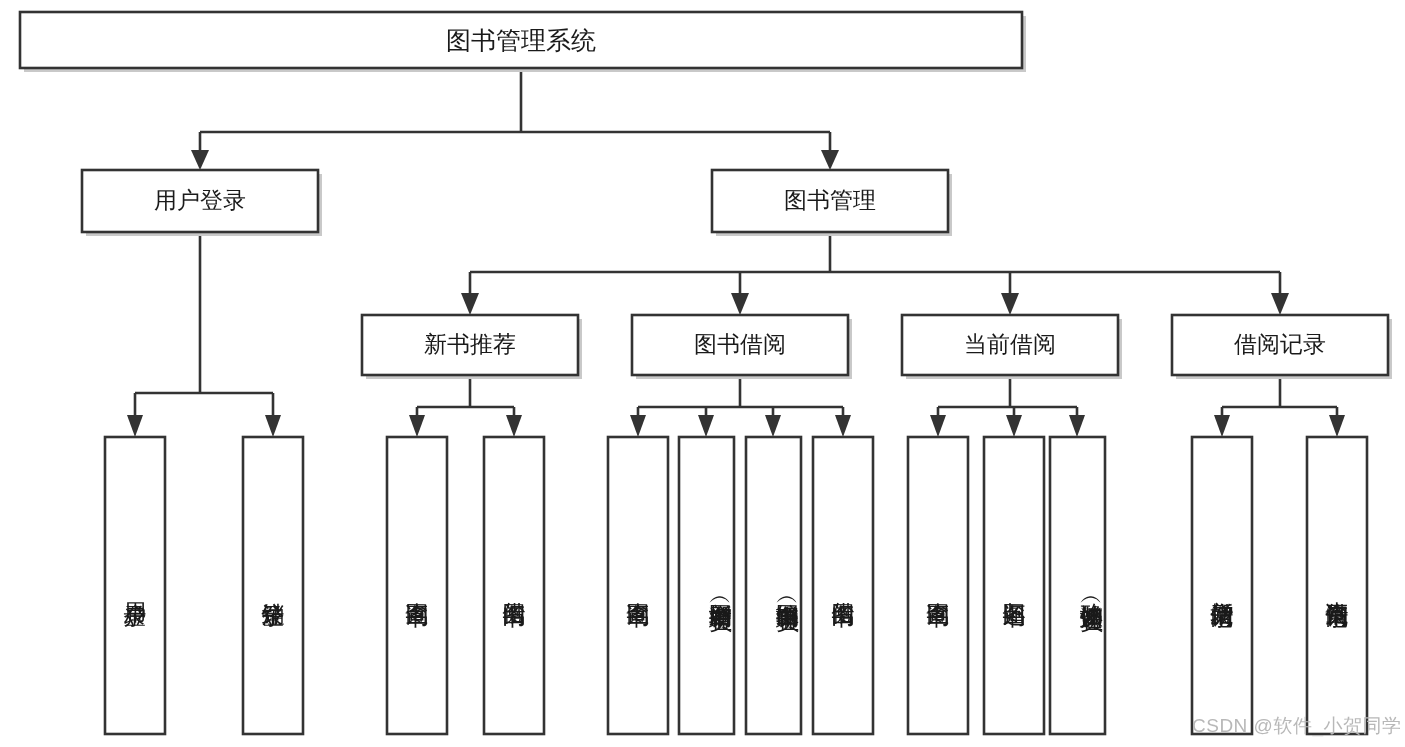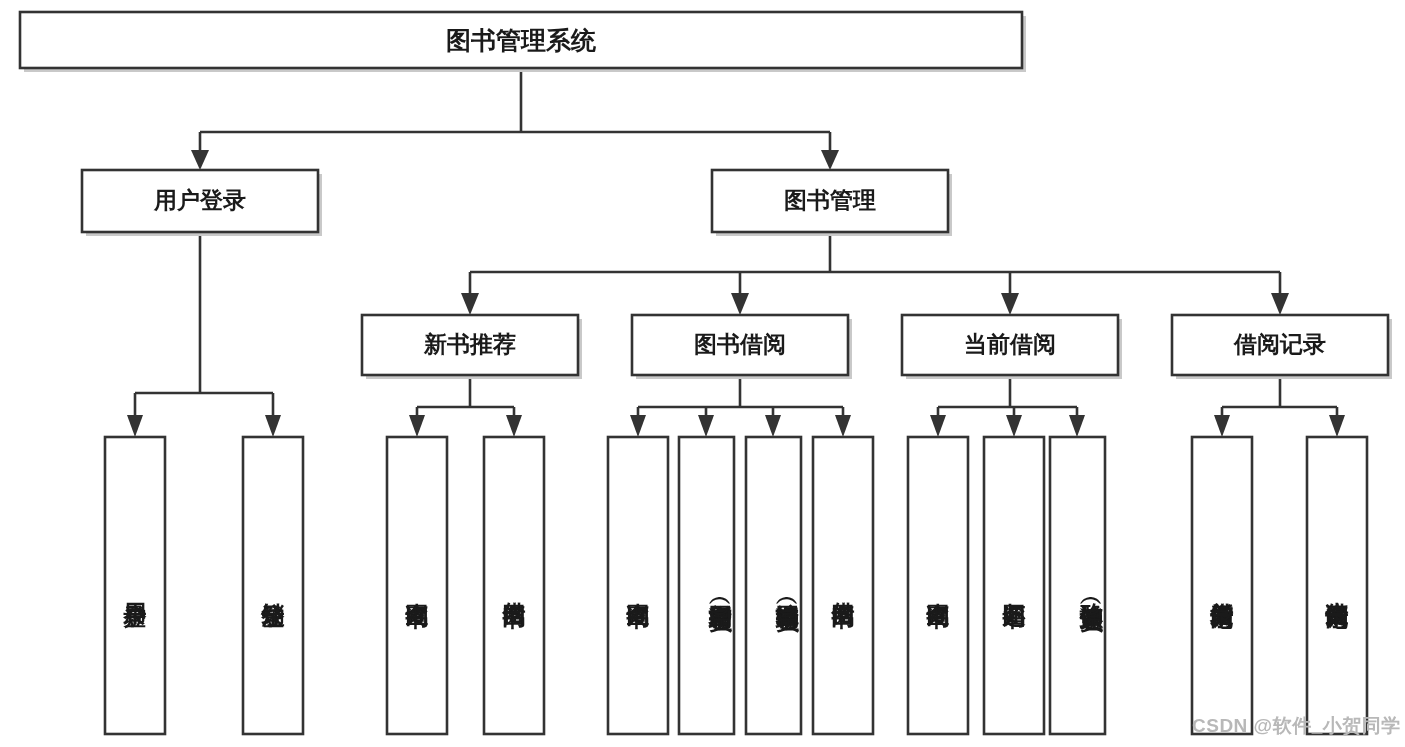--- a/index.html
+++ b/index.html
@@ -11,21 +11,20 @@
     width: 1405px;
     height: 747px;
     font-family: "Liberation Sans", "DejaVu Sans", sans-serif;
     overflow: hidden;
     position: relative;
   }
   #diagram-root {
     position: relative;
     width: 1222px;
     height: 747px;
-    font-weight: bold;
   }
   svg.flow {
     position: absolute;
     top: 0;
     left: 0;
     width: 1405px;
     height: 747px;
     display: block;
   }
   .node-box {

